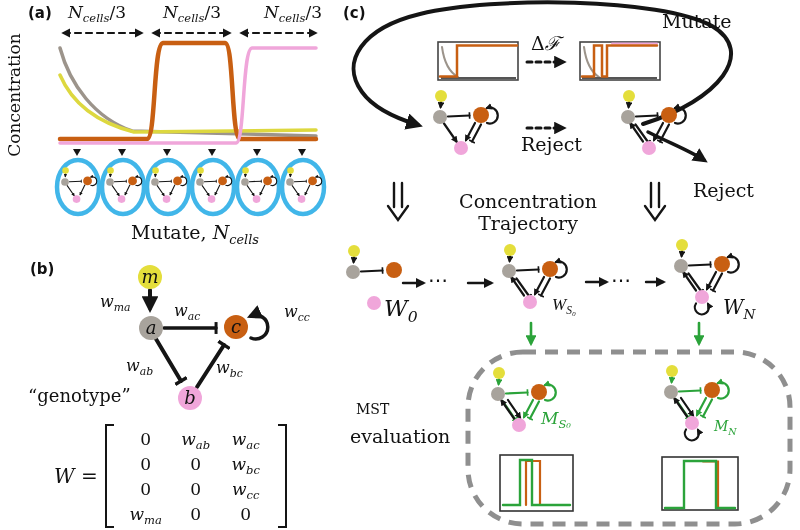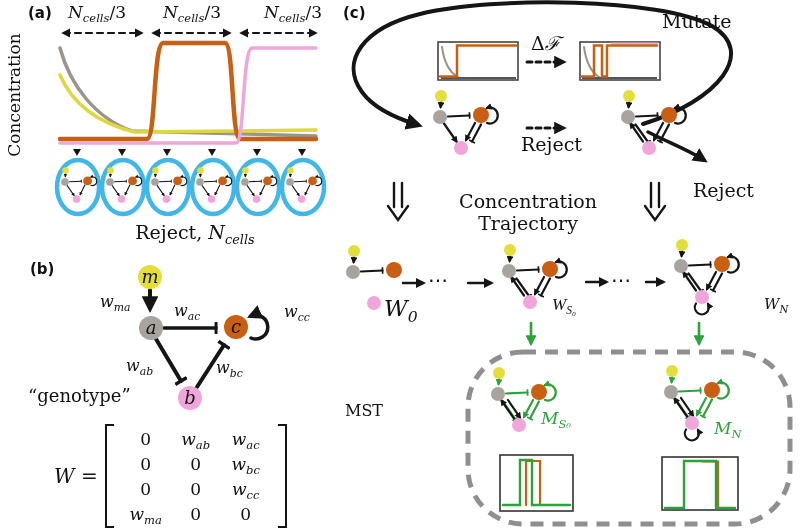--- a/index.html
+++ b/index.html
@@ -242,21 +242,21 @@
         <path class="s-green" stroke-width="2.4" d="M665,508 L684,508 L684,461 L716,461 L716,508 L735,508"></path>
       </g>
     </g>
   </svg>
 
   <div class="abs tag" style="left:28px;top:4px;">(a)</div>
   <div class="abs math ctr" style="left:52px;top:2px;width:90px;"><span class="ri">N</span><sub>cells</sub><span>/3</span></div>
   <div class="abs math ctr" style="left:147px;top:2px;width:90px;"><span class="ri">N</span><sub>cells</sub><span>/3</span></div>
   <div class="abs math ctr" style="left:248px;top:2px;width:90px;"><span class="ri">N</span><sub>cells</sub><span>/3</span></div>
   <div class="abs ctr" style="left:-51px;top:85px;width:130px;font-size:17px;transform:rotate(-90deg);">Concentration</div>
-  <div class="abs ctr" style="left:100px;top:221px;width:190px;font-size:19px;"><span>Reject, </span><span class="ri">N</span><sub>cells</sub></div>
+  <div class="abs ctr" style="left:100px;top:221px;width:190px;font-size:19px;"><span>Mutate, </span><span class="ri">N</span><sub>cells</sub></div>
 
   <div class="abs tag" style="left:30px;top:260px;">(b)</div>
   <div class="abs math ctr ri" style="left:138px;top:266px;width:24px;font-size:18px;">m</div>
   <div class="abs math ctr ri" style="left:139px;top:317px;width:24px;font-size:18px;">a</div>
   <div class="abs math ctr ri" style="left:224px;top:316px;width:24px;font-size:18px;">c</div>
   <div class="abs math ctr ri" style="left:178px;top:387px;width:24px;font-size:18px;">b</div>
   <div class="abs math" style="left:100px;top:292px;font-size:16px;"><span class="ri">w</span><sub>ma</sub></div>
   <div class="abs math" style="left:174px;top:301px;font-size:16px;"><span class="ri">w</span><sub>ac</sub></div>
   <div class="abs math" style="left:284px;top:302px;font-size:16px;"><span class="ri">w</span><sub>cc</sub></div>
   <div class="abs math" style="left:126px;top:356px;font-size:16px;"><span class="ri">w</span><sub>ab</sub></div>
@@ -287,18 +287,19 @@
   <div class="abs tag" style="left:343px;top:4px;">(c)</div>
   <div class="abs" style="left:662px;top:10px;font-size:19px;">Mutate</div>
   <div class="abs math" style="left:531px;top:30px;font-size:19px;"><span>Δ</span><span class="ri">ℱ</span></div>
   <div class="abs" style="left:521px;top:133px;font-size:19px;">Reject</div>
   <div class="abs" style="left:693px;top:179px;font-size:19px;">Reject</div>
   <div class="abs ctr" style="left:408px;top:190px;width:240px;font-size:19px;">Concentration Trajectory</div>
   <div class="abs math ri" style="left:384px;top:295px;font-size:23px;"><span class="ri">W</span><sub>0</sub></div>
   <div class="abs" style="left:428px;top:268px;font-size:20px;">⋯</div>
   <div class="abs math ri" style="left:552px;top:295px;font-size:17px;font-family:Liberation Serif, serif;"><span class="ri">W</span><sub>S₀</sub></div>
   <div class="abs" style="left:611px;top:268px;font-size:20px;">⋯</div>
-  <div class="abs math ri" style="left:764px;top:295px;font-size:15px;"><span class="ri">W</span><sub>N</sub></div>
-  <div class="abs" style="left:345px;top:401px;font-size:16px;">MST</div>
+  <div class="abs math ri" style="left:723px;top:295px;font-size:20px;"><span class="ri">W</span><sub>N</sub></div>
+  <div class="abs" style="left:356px;top:401px;font-size:14px;">MST</div>
+  <div class="abs" style="left:350px;top:425px;font-size:19px;">evaluation</div>
   <div class="abs math green-t" style="left:541px;top:408px;font-size:17px;"><span class="ri">M</span><sub>S₀</sub></div>
-  <div class="abs math green-t" style="left:714px;top:418px;font-size:17px;"><span class="ri">M</span><sub>N</sub></div>
+  <div class="abs math green-t" style="left:714px;top:418px;font-size:14px;"><span class="ri">M</span><sub>N</sub></div>
 
 </div>
 
 </body></html>

